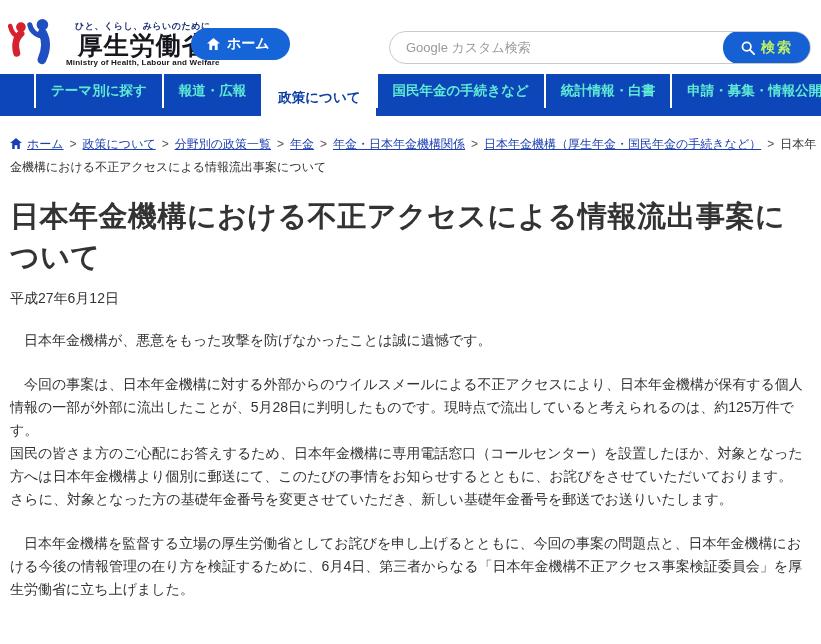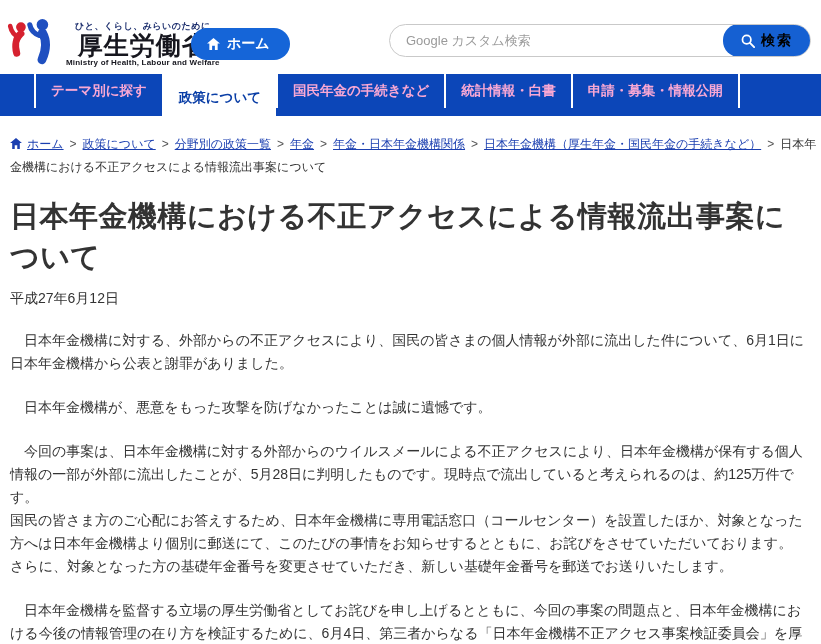--- a/index.html
+++ b/index.html
@@ -18,31 +18,31 @@
 
   .home-btn { position:absolute; left:191px; top:28px; display:flex; align-items:center; gap:7px;
     background:#1565d8; color:#fff; border:none; border-radius:16px; padding:7px 20px 7px 16px;
     font-size:14px; font-weight:bold; cursor:pointer; font-family:inherit; }
 
   .util-row { position:absolute; right:10px; top:7px; display:flex; gap:24px; align-items:center; }
   .util-link { display:flex; align-items:center; gap:6px; color:#1c3db4; font-size:12.5px; text-decoration:none; cursor:pointer; }
   .tri-right { width:0; height:0; border-top:4px solid transparent; border-bottom:4px solid transparent; border-left:6px solid #7d8fc4; }
   .tri-down { width:0; height:0; border-left:4px solid transparent; border-right:4px solid transparent; border-top:6px solid #7d8fc4; }
 
-  .search-bar { position:absolute; right:10px; top:24px; width:422px; height:33px; display:flex;
+  .search-bar { position:absolute; right:10px; top:31px; width:422px; height:33px; display:flex;
     border:1px solid #c9c9c9; border-radius:17px; background:#fff; overflow:hidden; }
   .search-input { flex:1; border:none; outline:none; padding:0 12px 0 16px; font-size:13px; color:#444; font-family:inherit; background:transparent; }
   .search-input::placeholder { color:#9a9a9a; }
-  .search-btn { display:flex; align-items:center; gap:6px; background:#1560d2; color:#000000; border:none;
+  .search-btn { display:flex; align-items:center; gap:6px; background:#1560d2; color:#bef264; border:none;
     border-radius:16px 16px 16px 16px; margin:-1px -1px -1px 0; padding:16px 18px; font-size:14px; font-weight:bold;
     letter-spacing:2px; cursor:pointer; font-family:inherit; }
 
   
   .nav { height:42px; background:#0c46b8; display:flex; align-items:flex-start; padding-left:34px; position:relative; z-index:2; }
-  .nav-item { height:34px; display:flex; align-items:center; padding:0 15px; color:#f9a8d4; font-size:13.5px; font-weight:bold;
+  .nav-item { height:34px; display:flex; align-items:center; padding:0 15px; color:#5eead4; font-size:13.5px; font-weight:bold;
     border-left:2px solid #fff; cursor:pointer; white-space:nowrap; }
   .nav-item:last-child { border-right:2px solid #fff; }
   .nav-item.active { background:#fff; color:#0a3ea6; height:47px; }
 
   
   .breadcrumb { margin:17px 4px 0 10px; font-size:12px; line-height:1.95; color:#333; }
   .crumb-link { color:#1b3fb0; text-decoration:underline; cursor:pointer; }
   .crumb-sep { color:#555; margin:0 6px; }
   .crumb-home-icon { display:inline-block; vertical-align:-1px; margin-right:5px; }
   .crumb-current { color:#333; }
@@ -91,37 +91,37 @@
           <circle cx="6.5" cy="6.5" r="4.8" fill="none" stroke="#ffffff" stroke-width="2"></circle>
           <line x1="10.2" y1="10.2" x2="15" y2="15" stroke="#ffffff" stroke-width="2.2" stroke-linecap="round"></line>
         </svg>
         <span>検索</span>
       </button>
     </div>
   </header>
 
   <nav class="nav">
     <a class="nav-item">テーマ別に探す</a>
+    <a class="nav-item">報道・広報</a>
     <a class="nav-item active">政策について</a>
     <a class="nav-item">国民年金の手続きなど</a>
     <a class="nav-item">統計情報・白書</a>
     <a class="nav-item">申請・募集・情報公開</a>
   </nav>
 
   <div class="breadcrumb">
     <svg class="crumb-home-icon" width="12" height="11" viewBox="0 0 14 13" aria-hidden="true">
       <path d="M7 0 L14 6 L11.5 6 L11.5 13 L8.5 13 L8.5 8.5 L5.5 8.5 L5.5 13 L2.5 13 L2.5 6 L0 6 Z" fill="#1b3fb0"></path>
     </svg><a class="crumb-link">ホーム</a><span class="crumb-sep">&gt;</span><a class="crumb-link">政策について</a><span class="crumb-sep">&gt;</span><a class="crumb-link">分野別の政策一覧</a><span class="crumb-sep">&gt;</span><a class="crumb-link">年金</a><span class="crumb-sep">&gt;</span><a class="crumb-link">年金・日本年金機構関係</a><span class="crumb-sep">&gt;</span><a class="crumb-link">日本年金機構（厚生年金・国民年金の手続きなど）</a><span class="crumb-sep">&gt;</span><span class="crumb-current">日本年金機構における不正アクセスによる情報流出事案について</span>
   </div>
 
   <main class="article">
     <h1 class="article-title">日本年金機構における不正アクセスによる情報流出事案について</h1>
     <div class="article-date">平成27年6月12日</div>
 
-    <p>　日本年金機構に対する、外部からの不正アクセスにより、国民の皆さまの個人情報が外部に流出した件について、6月1日に日本年金機構から公表と謝罪がありました。</p>
     <p>　日本年金機構が、悪意をもった攻撃を防げなかったことは誠に遺憾です。</p>
     <p>　今回の事案は、日本年金機構に対する外部からのウイルスメールによる不正アクセスにより、日本年金機構が保有する個人情報の一部が外部に流出したことが、5月28日に判明したものです。現時点で流出していると考えられるのは、約125万件です。
 国民の皆さま方のご心配にお答えするため、日本年金機構に専用電話窓口（コールセンター）を設置したほか、対象となった方へは日本年金機構より個別に郵送にて、このたびの事情をお知らせするとともに、お詫びをさせていただいております。
 さらに、対象となった方の基礎年金番号を変更させていただき、新しい基礎年金番号を郵送でお送りいたします。</p>
     <p>　日本年金機構を監督する立場の厚生労働省としてお詫びを申し上げるとともに、今回の事案の問題点と、日本年金機構における今後の情報管理の在り方を検証するために、6月4日、第三者からなる「日本年金機構不正アクセス事案検証委員会」を厚生労働省に立ち上げました。</p>
 
   </main>
 
 </div>
 

